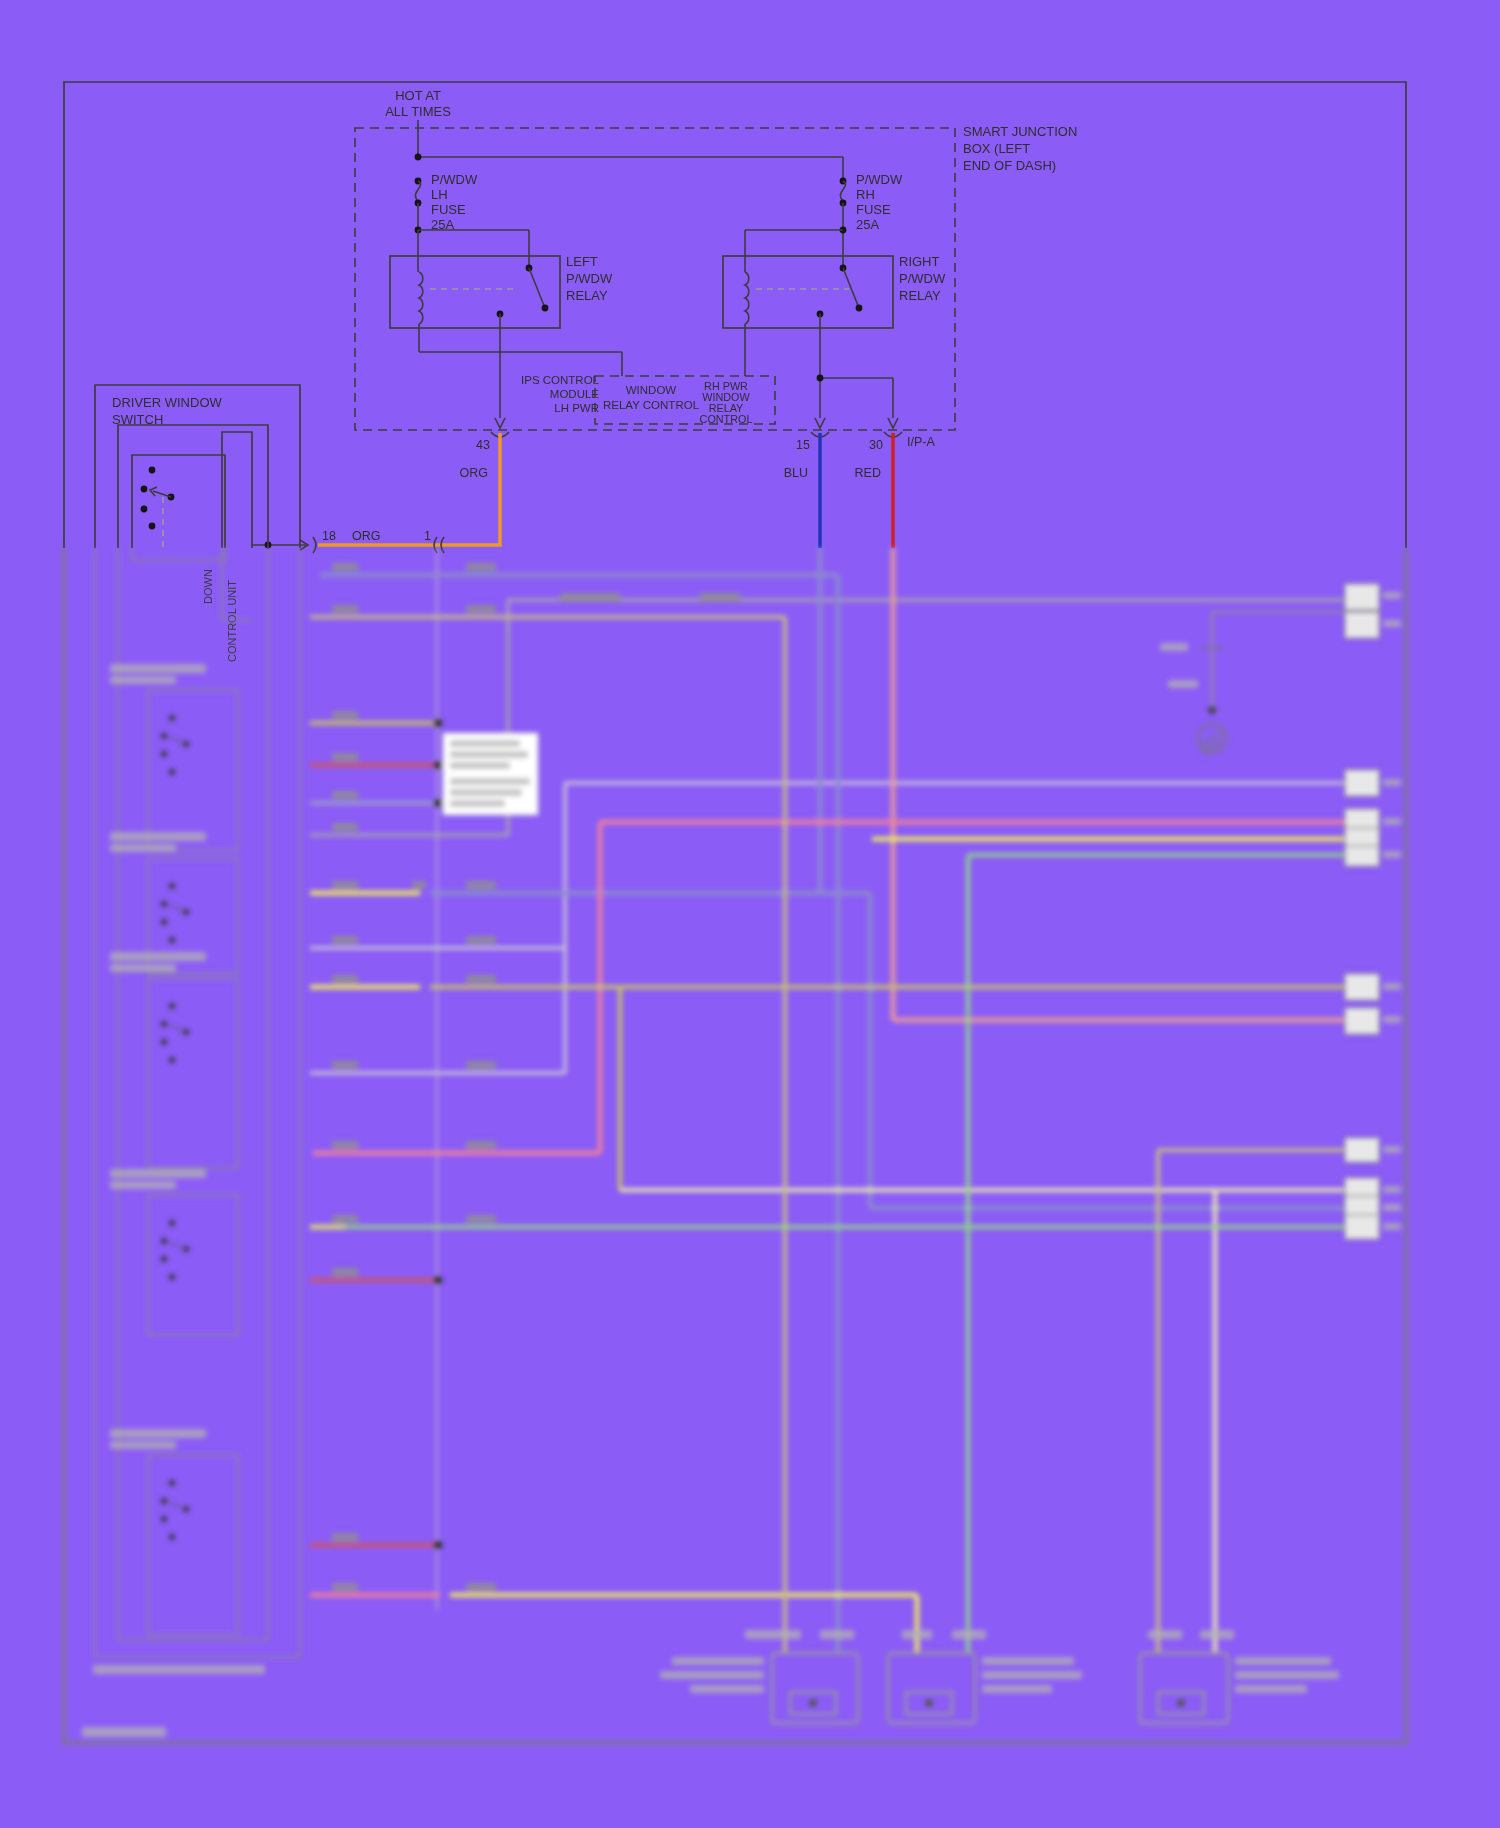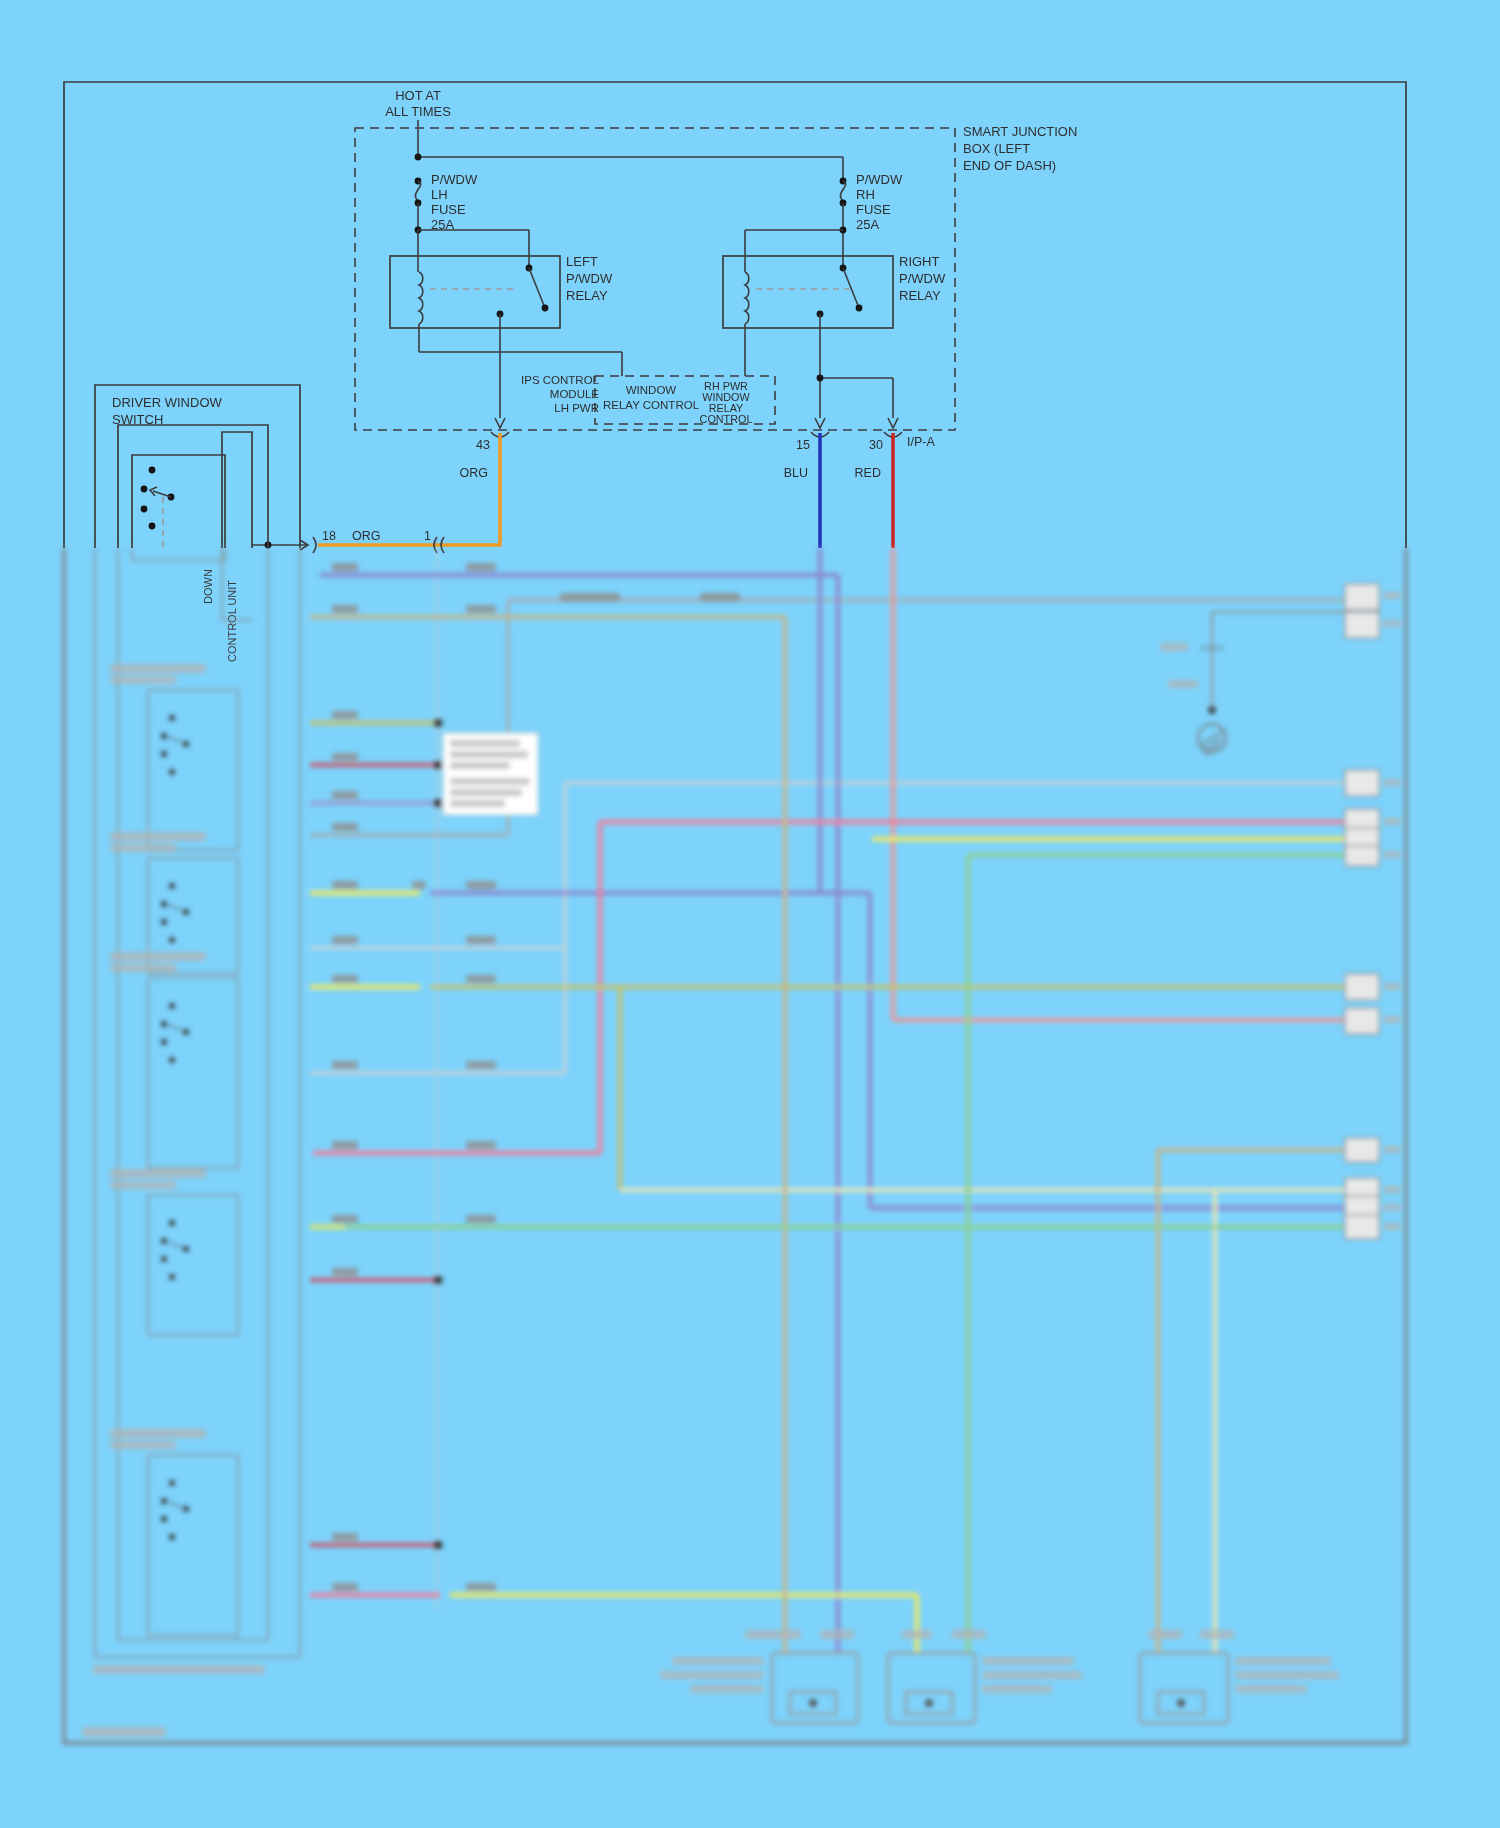--- a/index.html
+++ b/index.html
@@ -1,16 +1,16 @@
 <!DOCTYPE html>
 <html><head>
 <meta charset="utf-8">
 <style>
   html,body{margin:0;padding:0;background:#ffffff;}
-  .stage{position:relative;width:1500px;height:1828px;background:#7dd3fc;overflow:hidden;
+  .stage{position:relative;width:1500px;height:1828px;background:#8b5cf6;overflow:hidden;
          font-family:"Liberation Sans","DejaVu Sans",sans-serif;}
   svg{display:block}
   text{fill:#2e2e2e;font-family:"Liberation Sans","DejaVu Sans",sans-serif;}
   .t13{font-size:13px;}
   .t12{font-size:12.5px;}
   .t11{font-size:11.5px;}
   .t10{font-size:10.8px;}
   .rot{font-size:11px;fill:#3a3a3a;}
   .wire{fill:none;stroke:#3c3c3c;stroke-width:1.6;}
   .boxline{fill:none;stroke:#3c3c3c;stroke-width:1.7;}

